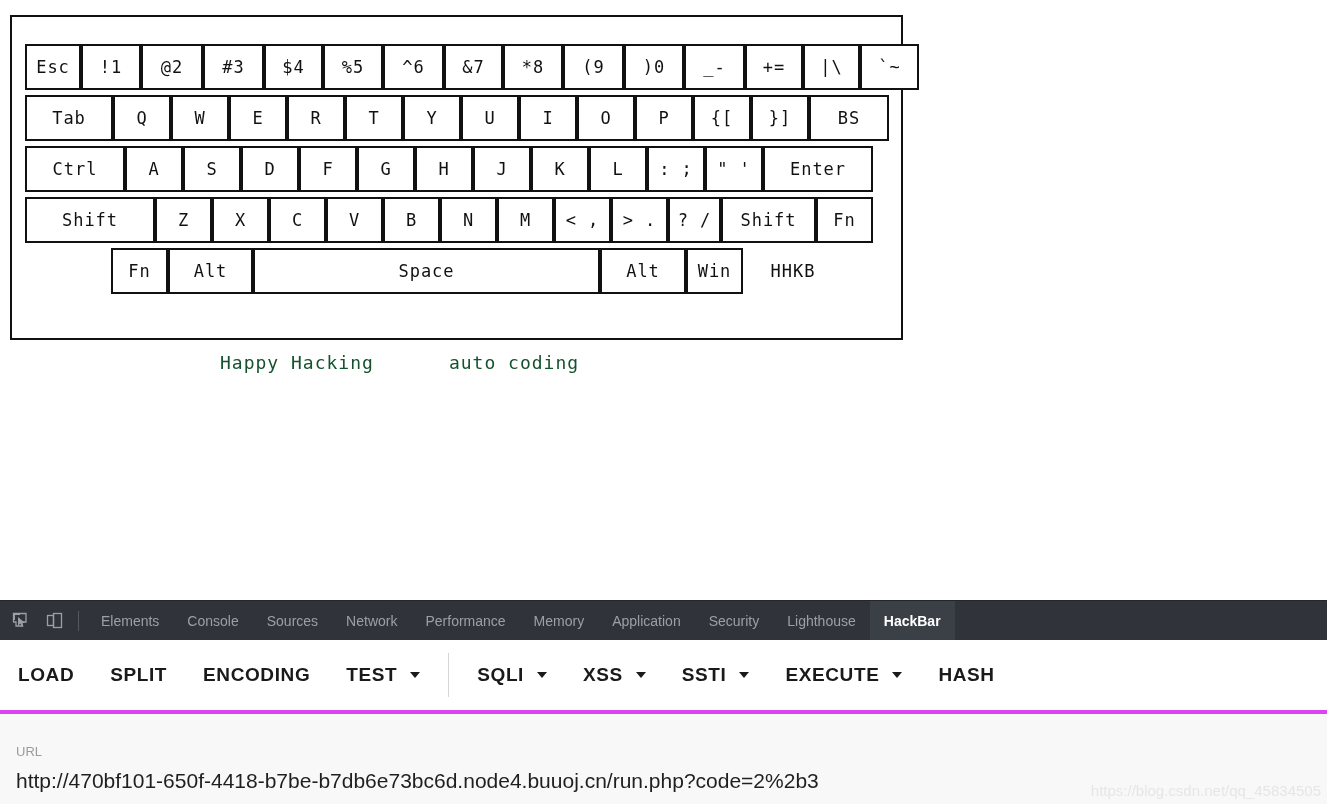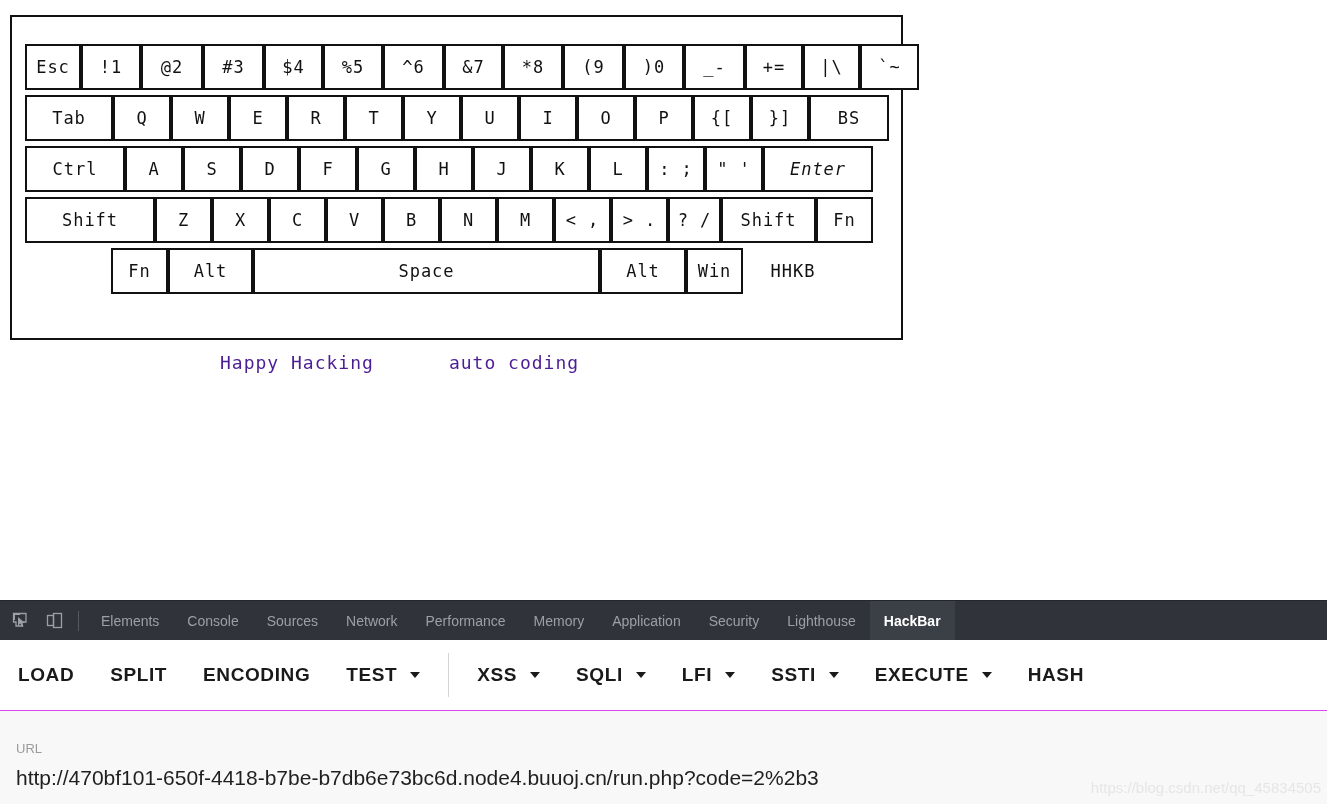--- a/index.html
+++ b/index.html
@@ -61,21 +61,21 @@
   .spacer { height: 46px; }
 
   .caption-row {
     position: absolute;
     left: 0;
     top: 352px;
     width: 903px;
     display: flex;
     font-family: "DejaVu Sans Mono", "Liberation Mono", monospace;
     font-size: 18px;
-    color: #4c1d95;
+    color: #14532d;
     letter-spacing: 1px;
   }
   .caption-1 { margin-left: 220px; }
   .caption-2 { margin-left: 75px; }
 
   
   .devtools-bar {
     position: absolute;
     left: 0; top: 600px;
     width: 1327px;
@@ -157,21 +157,21 @@
     flex: 0 0 auto;
   }
 
   
   .url-panel {
     position: absolute;
     left: 0; top: 710px;
     width: 1327px;
     height: 94px;
     background: #f8f8f8;
-    border-top: 1px solid #d946ef;
+    border-top: 4px solid #d946ef;
     box-sizing: border-box;
     overflow: hidden;
   }
   .url-label {
     position: absolute;
     left: 16px; top: 30px;
     font-size: 13px;
     color: #9b9b9b;
     font-family: "Liberation Sans", sans-serif;
   }
@@ -240,21 +240,21 @@
             <div class="key" style="width: 58px;">S</div>
             <div class="key" style="width: 58px;">D</div>
             <div class="key" style="width: 58px;">F</div>
             <div class="key" style="width: 58px;">G</div>
             <div class="key" style="width: 58px;">H</div>
             <div class="key" style="width: 58px;">J</div>
             <div class="key" style="width: 58px;">K</div>
             <div class="key" style="width: 58px;">L</div>
             <div class="key" style="width: 58px;">: ;</div>
             <div class="key" style="width: 58px;">" '</div>
-            <div class="key" style="width: 110px; font-style: italic;">Enter</div>
+            <div class="key" style="width: 110px;">Enter</div>
           </div>
           <div class="kb-row">
             <div class="key" style="width: 130px;">Shift</div>
             <div class="key" style="width: 57px;">Z</div>
             <div class="key" style="width: 57px;">X</div>
             <div class="key" style="width: 57px;">C</div>
             <div class="key" style="width: 57px;">V</div>
             <div class="key" style="width: 57px;">B</div>
             <div class="key" style="width: 57px;">N</div>
             <div class="key" style="width: 57px;">M</div>
@@ -319,29 +319,25 @@
       </div>
       <div class="hb-btn">
         <span>ENCODING</span>
       </div>
       <div class="hb-btn">
         <span>TEST</span>
         <span class="caret"></span>
       </div>
       <div class="hb-divider"></div>
       <div class="hb-btn">
+        <span>SQLI</span>
+        <span class="caret"></span>
+      </div>
+      <div class="hb-btn">
         <span>XSS</span>
-        <span class="caret"></span>
-      </div>
-      <div class="hb-btn">
-        <span>SQLI</span>
-        <span class="caret"></span>
-      </div>
-      <div class="hb-btn">
-        <span>LFI</span>
         <span class="caret"></span>
       </div>
       <div class="hb-btn">
         <span>SSTI</span>
         <span class="caret"></span>
       </div>
       <div class="hb-btn">
         <span>EXECUTE</span>
         <span class="caret"></span>
       </div>

